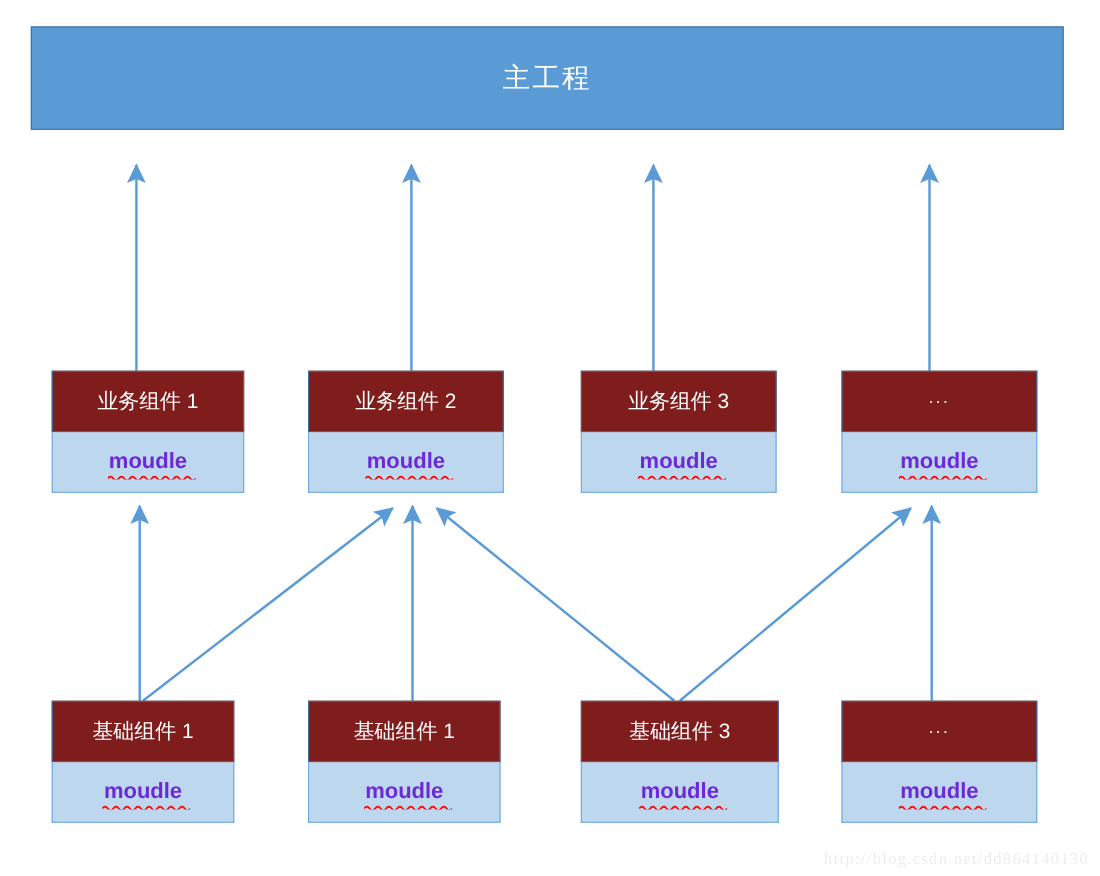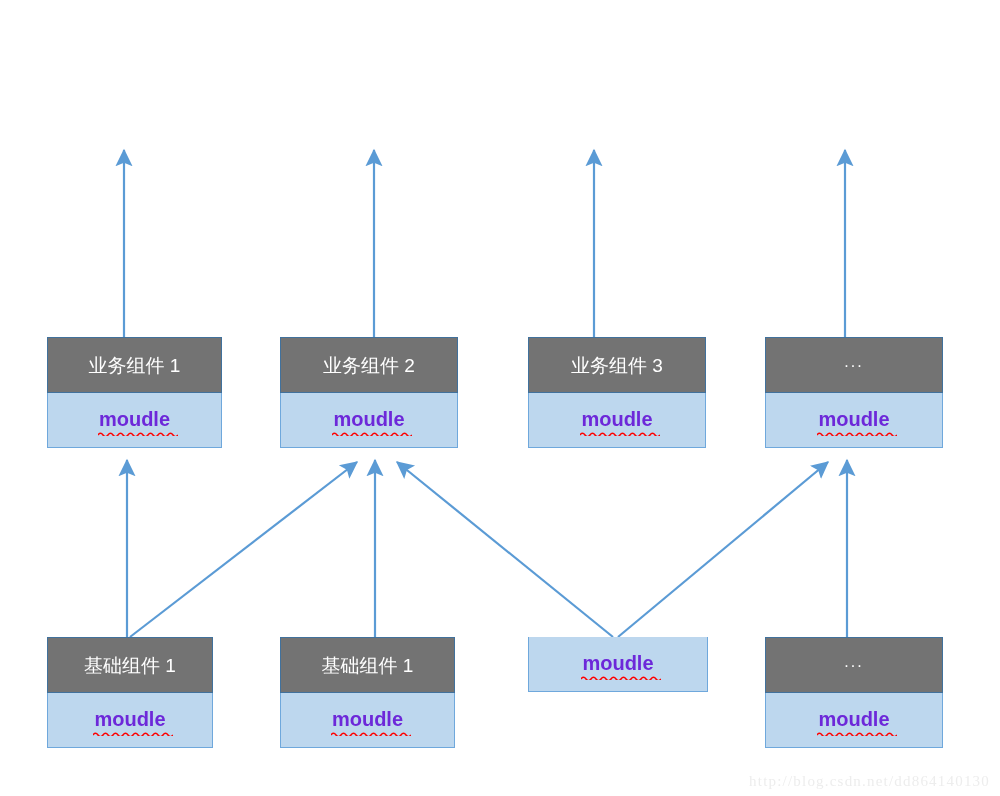--- a/index.html
+++ b/index.html
@@ -44,21 +44,21 @@
   }
   
   .card {
     position: absolute;
     box-sizing: border-box;
   }
   .card-head {
     box-sizing: border-box;
     width: 100%;
     height: 56px;
-    background: #737373;
+    background: #7f1d1d;
     border: 1px solid #41719C;
     display: flex;
     align-items: center;
     justify-content: center;
   }
   .card-head-label {
     color: #ffffff;
     font-size: 19px;
     line-height: 1;
     white-space: nowrap;
@@ -113,20 +113,23 @@
     width: 1000px;
     height: 796px;
     pointer-events: none;
   }
 </style>
 </head>
 <body>
 
 <div id="canvas">
 
+  <div class="banner">
+    <span class="banner-label">主工程</span>
+  </div>
 
   <svg class="arrows" viewBox="0 0 1000 796" xmlns="http://www.w3.org/2000/svg">
     <defs>
       <marker id="ah" markerWidth="9" markerHeight="9" refX="7.4" refY="4.5" orient="auto" markerUnits="strokeWidth">
         <path d="M0,0.6 L8,4.5 L0,8.4 L1.6,4.5 Z" fill="#5B9BD5"></path>
       </marker>
     </defs>
     <g stroke="#5B9BD5" stroke-width="2.2" fill="none" marker-end="url(#ah)">
 
       <line x1="124" y1="337" x2="124" y2="150"></line>
@@ -226,20 +229,23 @@
       <span class="module-word">
         <span>moudle</span>
         <svg class="squiggle" viewBox="0 0 80 5" preserveAspectRatio="none">
           <path d="M0,4 Q2.5,0.6 5,4 T10,4 T15,4 T20,4 T25,4 T30,4 T35,4 T40,4 T45,4 T50,4 T55,4 T60,4 T65,4 T70,4 T75,4 T80,4" fill="none" stroke="#FF0000" stroke-width="1.5"></path>
         </svg>
       </span>
     </div>
   </div>
 
   <div class="card" style="left:528px; top:637px; width:180px;">
+    <div class="card-head">
+      <span class="card-head-label">基础组件 3</span>
+    </div>
     <div class="card-body">
       <span class="module-word">
         <span>moudle</span>
         <svg class="squiggle" viewBox="0 0 80 5" preserveAspectRatio="none">
           <path d="M0,4 Q2.5,0.6 5,4 T10,4 T15,4 T20,4 T25,4 T30,4 T35,4 T40,4 T45,4 T50,4 T55,4 T60,4 T65,4 T70,4 T75,4 T80,4" fill="none" stroke="#FF0000" stroke-width="1.5"></path>
         </svg>
       </span>
     </div>
   </div>
 

